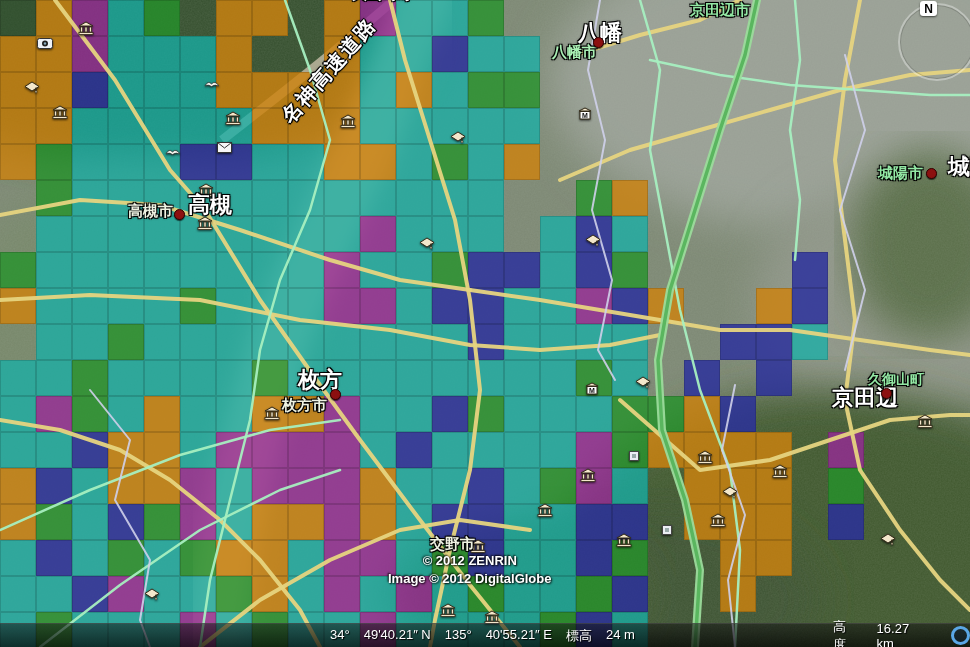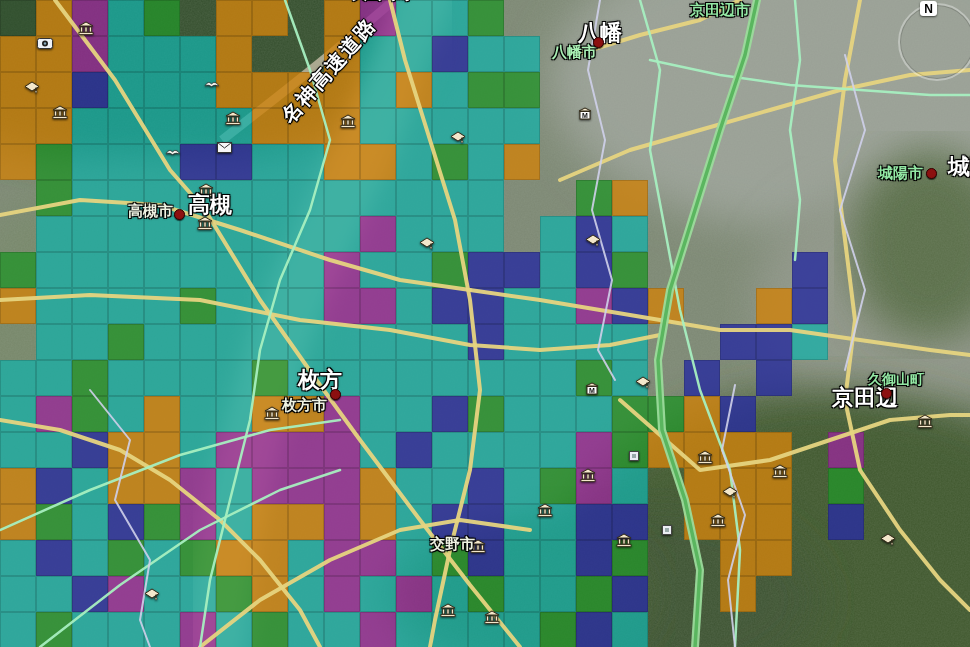--- a/index.html
+++ b/index.html
@@ -662,19 +662,38 @@
       <div class="map-label" style="left: 430px; top: 536px; font-size: 15px; color: rgb(238, 242, 226);">交野市</div>
       <div class="map-label" style="left: 832px; top: 386px; font-size: 22px; color: rgb(255, 255, 255);">京田辺</div>
       <div class="map-label" style="left: 868px; top: 372px; font-size: 14px; color: rgb(147, 232, 164);">久御山町</div>
       <div class="city-dot" style="left: 593px; top: 37px;"></div>
       <div class="city-dot" style="left: 174px; top: 209px;"></div>
       <div class="city-dot" style="left: 330px; top: 389px;"></div>
       <div class="city-dot" style="left: 881px; top: 388px;"></div>
       <div class="city-dot" style="left: 926px; top: 168px;"></div>
     </div>
 
+  <div id="copyright">
+    <div>© 2012 ZENRIN</div>
+    <div>Image © 2012 DigitalGlobe</div>
+  </div>
 
 
   <div id="compass-ring"></div>
   <div id="compass-n">N</div>
 
+  <div id="statusbar">
+    <div id="coords">
+      <span>34°</span>
+      <span>49'40.21″ N</span>
+      <span>135°</span>
+      <span>40'55.21″ E</span>
+      <span>標高</span>
+      <span>24 m</span>
+    </div>
+    <div id="altblock">
+      <span>高度</span>
+      <span>16.27 km</span>
+      <div id="eye-alt-icon"></div>
+    </div>
+  </div>
 
 </div>
 
 </body></html>

